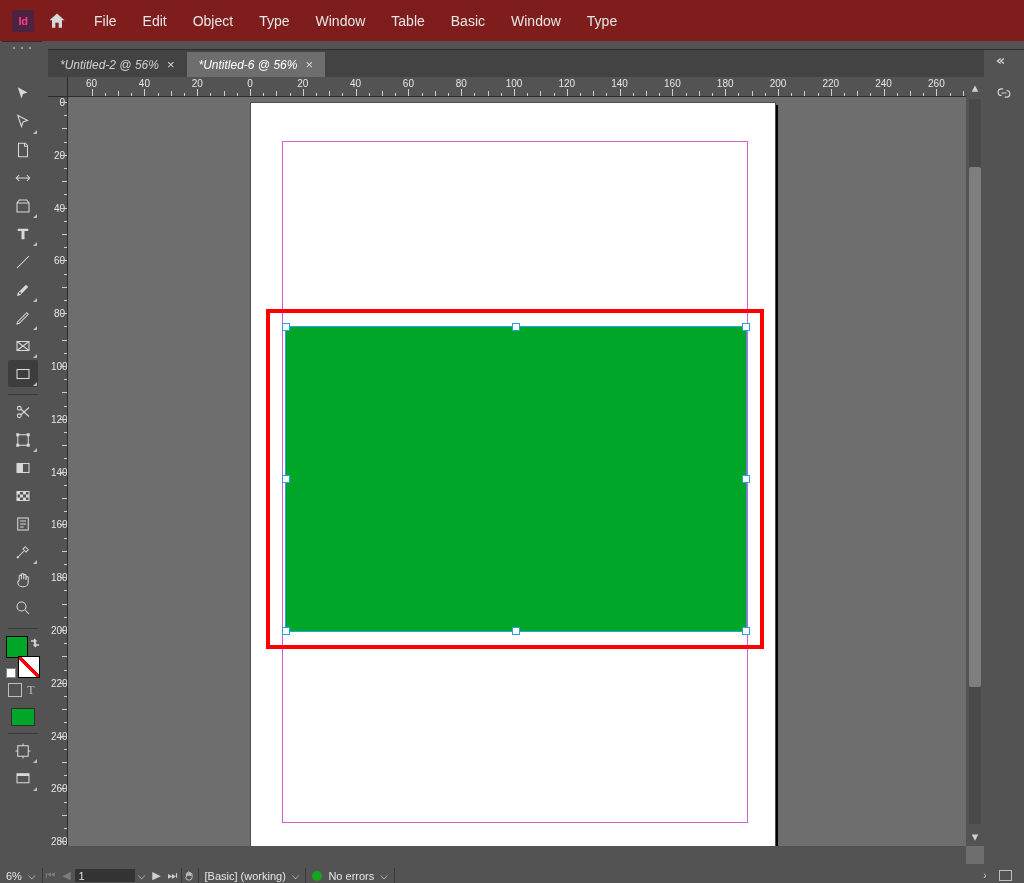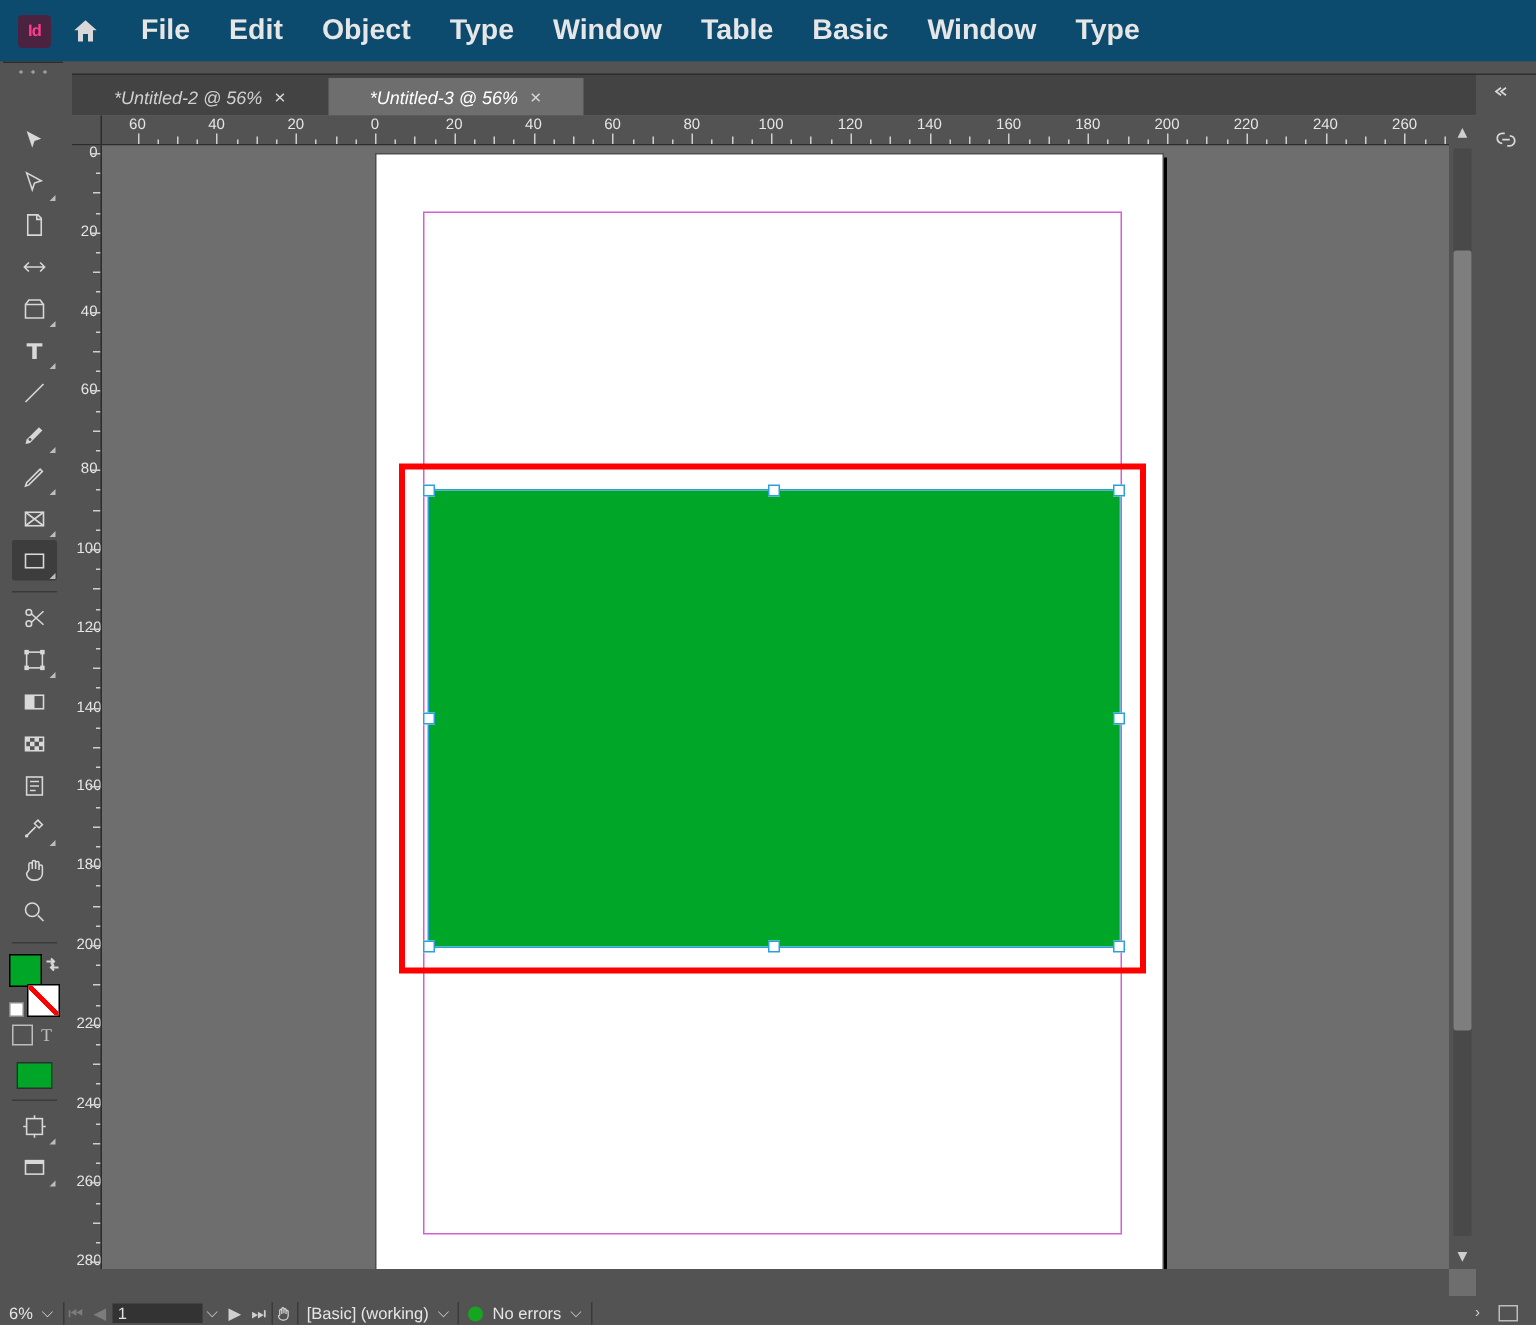--- a/index.html
+++ b/index.html
@@ -1,31 +1,31 @@
 <!DOCTYPE html>
 <html><head>
 <meta charset="utf-8">
 <style>
   * { box-sizing: border-box; margin: 0; padding: 0; user-select: none; }
   html, body { width: 1024px; height: 883px; overflow: hidden; font-family: "Segoe UI", Arial, sans-serif; background:#535353; color:#e6e6e6; font-size:13px; }
 
   
   .menubar {
-    height: 41px; display:flex; align-items:center; background:#0c4a6e;
+    height: 41px; display:flex; align-items:center; background:#7f1d1d;
     padding: 16px 8px; gap: 6px;
   }
   .app-badge {
     width:22px; height:22px; background:#4b2240; border-radius:3px;
     display:flex; align-items:center; justify-content:center;
     color:#ff3d8b; font-weight:bold; font-size:11px; letter-spacing:-0.5px;
     margin-left:4px;
   }
   .home-icon { width:26px; display:flex; justify-content:center; margin: 0 8px 0 6px; cursor:pointer;}
   .menu-items { display:flex; gap:2px; }
-  .menu-item { padding:4px 12px; cursor:pointer; font-size:19px;font-weight:bold; }
+  .menu-item { padding:4px 12px; cursor:pointer; font-size:14px; }
   .menubar-right { margin-left:auto; display:flex; align-items:center; gap:18px; padding-right:10px;}
   .iconbtn { width:22px; height:22px; display:flex; align-items:center; justify-content:center; cursor:pointer; }
   .sep-v { width:1px; height:22px; background:#6f6f6f; }
   .workspace { display:flex; align-items:center; gap:6px; cursor:pointer; font-size:14px; }
   .share-dot { position:absolute; width:5px; height:5px; border-radius:50%; background:#29a8ff; margin-left:14px; margin-top:-14px;}
 
   
   .workzone {
     position:absolute; top:41px; left:0; right:0; bottom:15px;
     background:#535353;
@@ -80,21 +80,21 @@
   .applyfill{ width:24px; height:18px; background:#00a628; margin-top:10px; border:1px solid #2e2e2e; cursor:pointer;}
   .tool-divider{ width:30px; height:1px; background:#3a3a3a; margin:6px 0 2px 0;}
 
   
   .doctabs{
     position:absolute; top:8px; left:48px; right:40px; height:28px;
     display:flex; align-items:flex-end; background:#434343;
     border-top:1px solid #2e2e2e;
   }
   .doctab{
-    height:25px; padding:0 28px; display:flex; align-items:center; gap:8px;
+    height:25px; padding:0 12px; display:flex; align-items:center; gap:8px;
     color:#d0d0d0; font-size:12px; cursor:pointer; font-style:italic;
   }
   .doctab.active{ background:#6e6e6e; color:#fff; }
   .doctab .x{ font-style:normal; font-size:13px; color:#d8d8d8;}
   .tabfill{ flex:1; height:25px; }
 
   
   .rightstrip{
     position:absolute; top:8px; right:0; width:40px; bottom:4px;
     background:#535353; border-top:1px solid #2e2e2e;
@@ -383,21 +383,21 @@
         </div>
     </div>
   </div>
 
   <div class="doctabs">
     <div class="doctab">
       <span>*Untitled-2 @ 56%</span>
       <span class="x">×</span>
     </div>
     <div class="doctab active">
-      <span>*Untitled-3 @ 56%</span>
+      <span>*Untitled-6 @ 56%</span>
       <span class="x">×</span>
     </div>
     <div class="tabfill"></div>
   </div>
 
   <div class="rightstrip">
     <div class="expand">
       <svg viewBox="0 0 24 12" width="20" height="10">
           <path class="lst" d="M8 3L4 6l4 3M12 3L8 6l4 3"></path>
         </svg>

